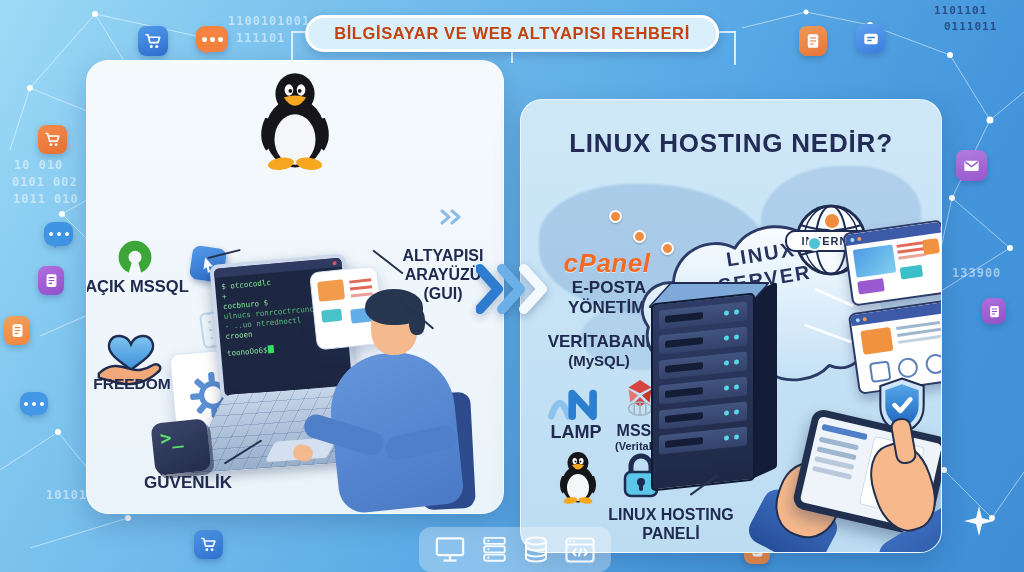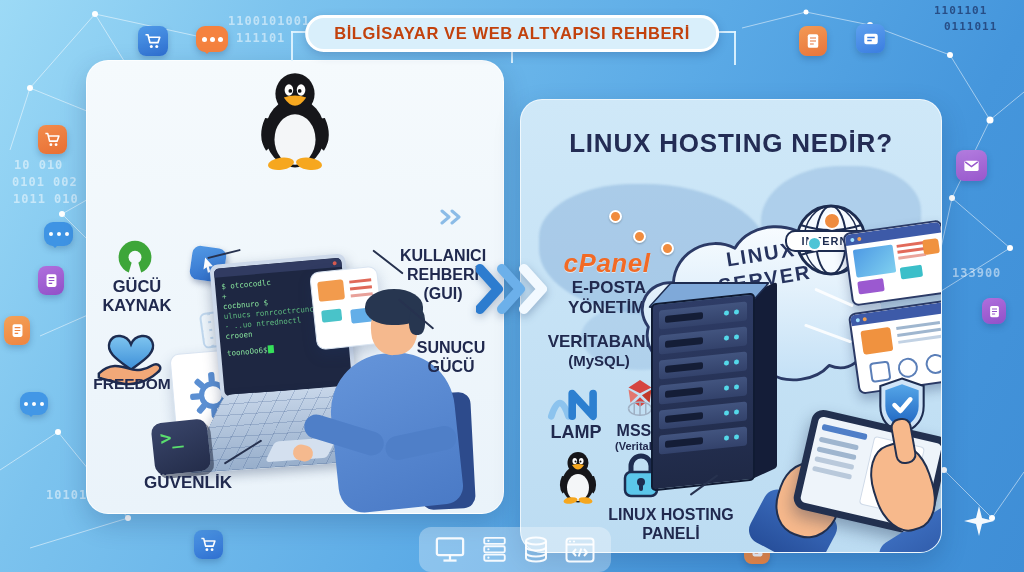--- a/index.html
+++ b/index.html
@@ -267,21 +267,21 @@
       <ellipse cx="30" cy="105" rx="14" ry="6.5" fill="#f6a71f" transform="rotate(-8 30 105)"></ellipse>
       <ellipse cx="60" cy="105" rx="14" ry="6.5" fill="#f6a71f" transform="rotate(8 60 105)"></ellipse>
     </svg>
 
 
     <svg class="abs" style="left:29px;top:178px" width="38" height="40" viewBox="0 0 44 46">
       <circle cx="22" cy="21" r="19" fill="#3da639"></circle>
       <circle cx="22" cy="21" r="7.5" fill="#f3f8fc"></circle>
       <path d="M18.5 26 L14 41.5 Q22 45 30 41.5 L25.5 26 Z" fill="#f3f8fc"></path>
     </svg>
-    <div class="lbl" style="left:-6px;top:216px;width:112px;font-size:16.5px">GÜCÜ KAYNAK</div>
+    <div class="lbl" style="left:-6px;top:216px;width:112px;font-size:16.5px">AÇIK MSSQL</div>
 
     <svg class="abs" style="left:2px;top:256px" width="84" height="76" viewBox="0 0 84 78">
       <defs>
           <linearGradient id="hg" x1="0" y1="0" x2="0" y2="1">
             <stop offset="0" stop-color="#7fc5f0"></stop>
             <stop offset="1" stop-color="#3d8fd8"></stop>
           </linearGradient>
         </defs>
       <path d="M42 28 C38 18 24 16 20 26 C16 37 30 45 42 54 C54 45 68 37 64 26 C60 16 46 18 42 28 Z" fill="url(#hg)" stroke="#1d2c50" stroke-width="2.5"></path>
       <path d="M9 58 C20 47 31 50 40 53 C48 56 57 54 63 50 C70 46 76 52 69 57 C59 66 44 71 32 68 C22 66 13 64 9 62 Z" fill="#f2a878" stroke="#1d2c50" stroke-width="2.5"></path>
@@ -340,22 +340,21 @@
 
     <div class="abs" style="left:332px;top:332px;width:54px;height:116px;background:#2d4b8c;border-radius:12px;transform:rotate(-3deg)"></div>
     <div class="abs" style="left:246px;top:292px;width:124px;height:156px;background:linear-gradient(160deg,#6595da,#4a7ac6);border-radius:58px 58px 18px 26px;transform:rotate(-6deg)"></div>
     <div class="abs" style="left:284px;top:242px;width:46px;height:52px;background:#f5b98e;border-radius:45%;transform:rotate(-4deg)"></div>
     <div class="abs" style="left:278px;top:228px;width:58px;height:36px;background:#273650;border-radius:50% 50% 42% 46%"></div>
     <div class="abs" style="left:322px;top:248px;width:16px;height:26px;background:#273650;border-radius:40%"></div>
     <div class="abs" style="left:216px;top:362px;width:82px;height:24px;background:#4f7fc8;border-radius:12px;transform:rotate(17deg)"></div>
     <div class="abs" style="left:206px;top:384px;width:20px;height:16px;background:#f5b98e;border-radius:8px;transform:rotate(14deg)"></div>
     <div class="abs" style="left:298px;top:370px;width:72px;height:24px;background:#4f7fc8;border-radius:12px;transform:rotate(-12deg)"></div>
 
-    <div class="lbl" style="left:300px;top:186px;width:112px;font-size:16px">KULLANICI REHBERİ (GUI)</div>
-    <div class="lbl" style="left:316px;top:278px;width:96px;font-size:16px">SUNUCU GÜCÜ</div>
+    <div class="lbl" style="left:300px;top:186px;width:112px;font-size:16px">ALTYAPISI ARAYÜZÜ (GUI)</div>
 
     <div class="term-icon" style="left:66px;top:360px;width:48px;height:46px">
         <b>&gt;_</b>
       </div>
     <div class="lbl" style="left:36px;top:412px;width:130px;font-size:17px">GÜVENLİK</div>
 
     <div class="cline" style="left:120px;top:192px;width:34px;transform:rotate(-14deg)"></div>
     <div class="cline" style="left:282px;top:200px;width:38px;transform:rotate(38deg)"></div>
     <div class="cline" style="left:306px;top:252px;width:46px;transform:rotate(40deg)"></div>
     <div class="cline" style="left:134px;top:390px;width:44px;transform:rotate(-32deg)"></div>

